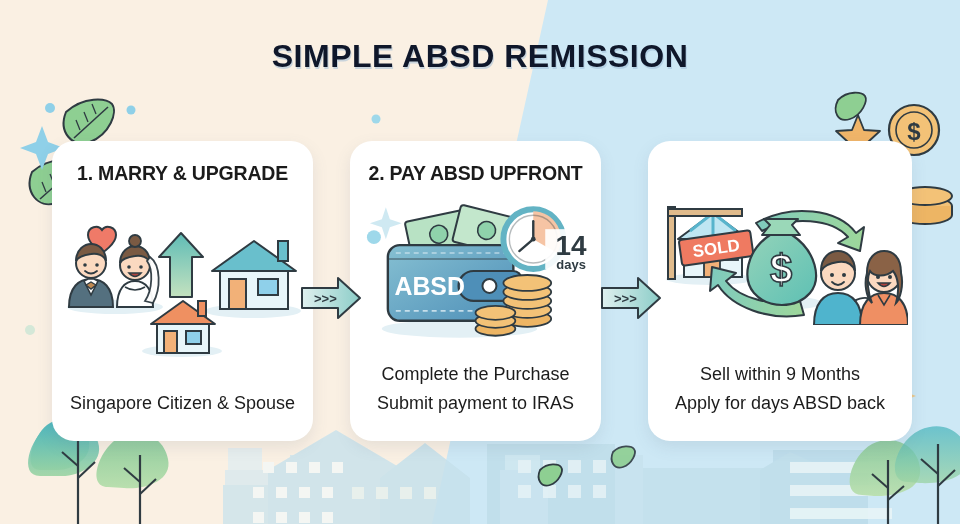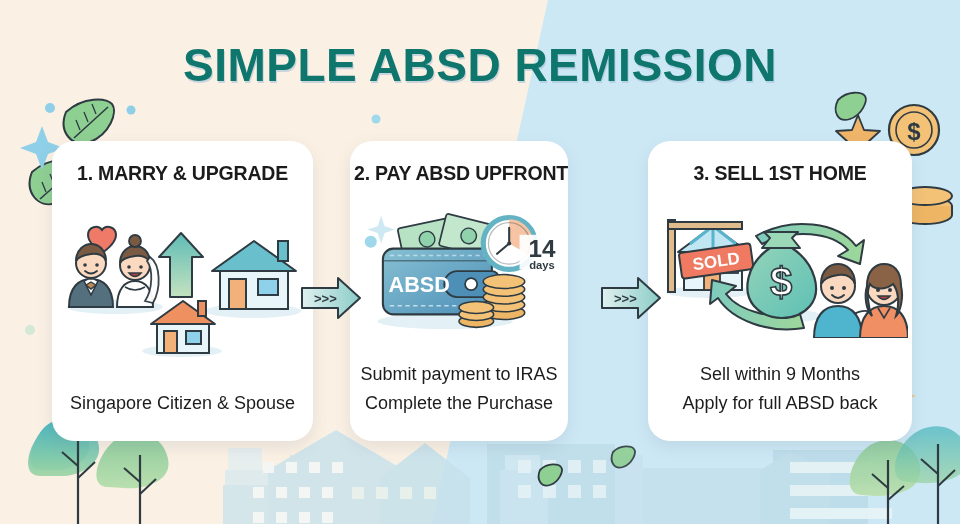--- a/index.html
+++ b/index.html
@@ -19,44 +19,44 @@
 
   
   .bg-layer { position: absolute; inset: 0; }
   .bg-svg { position: absolute; inset: 0; width: 960px; height: 524px; }
 
   
   .title {
     position: absolute;
     top: 38px; left: 0; width: 960px;
     text-align: center;
-    font-size: 46px;
+    font-size: 32px;
     font-weight: bold;
     letter-spacing: 0.5px;
-    color: #0f766e;
+    color: #0f172a;
     text-shadow: 1px 2px 0 rgba(160,190,215,0.55);
     z-index: 6;
   }
 
   
   .card {
     position: absolute;
     top: 141px;
     height: 300px;
     background: #ffffff;
     border-radius: 22px;
     box-shadow: 0 6px 16px rgba(90,110,130,0.13);
     z-index: 5;
     display: flex;
     flex-direction: column;
     align-items: center;
     padding-top: 20px;
   }
   #card-1 { left: 52px;  width: 261px; }
-  #card-2 { left: 350px; width: 218px; align-items: flex-end; }
+  #card-2 { left: 350px; width: 251px; }
   #card-3 { left: 648px; width: 264px; }
 
   .card-title {
     font-size: 19.5px;
     font-weight: bold;
     color: #1b1b1b;
     text-align: center;
     line-height: 1.25;
     letter-spacing: -0.2px;
   }
@@ -400,41 +400,40 @@
           <line x1="184" y1="42" x2="184" y2="24" stroke="#2f3b42" stroke-width="2.4" stroke-linecap="round"></line>
           <line x1="184" y1="42" x2="170" y2="54" stroke="#2f3b42" stroke-width="2.4" stroke-linecap="round"></line>
           <circle cx="184" cy="42" r="2.4" fill="#2f3b42"></circle>
           <rect x="196" y="32" width="52" height="40" fill="#ffffff" opacity="0.92"></rect>
           <text x="222" y="58" font-family="Liberation Sans, sans-serif" font-size="28" font-weight="bold" fill="#2f3b42" text-anchor="middle">14</text>
           <text x="222" y="72" font-family="Liberation Sans, sans-serif" font-size="13" font-weight="bold" fill="#2f3b42" text-anchor="middle">days</text>
         </g>
       </svg>
     </div>
     <div class="card-caption">
+      <span>Complete the Purchase</span>
       <span>Submit payment to IRAS</span>
-      <span>Complete the Purchase</span>
     </div>
   </div>
 
   <div class="connector" id="connector-2">
     <svg width="62" height="44" viewBox="0 0 62 44" xmlns="http://www.w3.org/2000/svg">
       <path d="M2 12 L38 12 L38 2 L60 22 L38 42 L38 32 L2 32 Z" fill="url(#arrowG3)" stroke="#2f3b42" stroke-width="2" stroke-linejoin="round"></path>
       <defs>
         <linearGradient id="arrowG3" x1="0" y1="0" x2="1" y2="0">
           <stop offset="0%" stop-color="#dff0ef"></stop>
             <stop offset="100%" stop-color="#8ccdc8"></stop>
         </linearGradient>
       </defs>
       <text x="14" y="27" font-family="Liberation Sans, sans-serif" font-size="13" font-weight="bold" fill="#2f3b42">&gt;&gt;&gt;</text>
     </svg>
   </div>
 
   <div class="card" id="card-3">
     <div class="card-title">
-      <div>3. SELL 1ST HOME</div>
     </div>
     <div class="card-art">
       <svg width="256" height="132" viewBox="0 0 256 132" xmlns="http://www.w3.org/2000/svg">
         <defs>
           <linearGradient id="arr3a" x1="0" y1="0" x2="1" y2="0">
             <stop offset="0%" stop-color="#7ecbbe"></stop>
               <stop offset="100%" stop-color="#9ed79a"></stop>
           </linearGradient>
           <linearGradient id="arr3b" x1="1" y1="0" x2="0" y2="0">
             <stop offset="0%" stop-color="#9ed79a"></stop>
@@ -487,17 +486,17 @@
           <path d="M215 80 C215 64 224 58 232 58 C241 58 249 64 249 80 C252 92 248 106 244 110 C248 96 246 84 241 78 C234 84 222 84 218 78 C214 86 216 100 220 110 C214 104 212 90 215 80 Z" fill="#8a6246" stroke="#2f3b42" stroke-width="2"></path>
           <circle cx="226" cy="84" r="2" fill="#2f3b42"></circle>
             <circle cx="238" cy="84" r="2" fill="#2f3b42"></circle>
           <path d="M226 90 Q232 97 238 90 Z" fill="#b0443f" stroke="#2f3b42" stroke-width="1.6"></path>
           <path d="M202 108 C210 104 214 104 218 106" stroke="#2f3b42" stroke-width="2" fill="none"></path>
         </g>
       </svg>
     </div>
     <div class="card-caption">
       <span>Sell within 9 Months</span>
-      <span>Apply for full ABSD back</span>
+      <span>Apply for days ABSD back</span>
     </div>
   </div>
 
 </div>
 
 </body></html>

